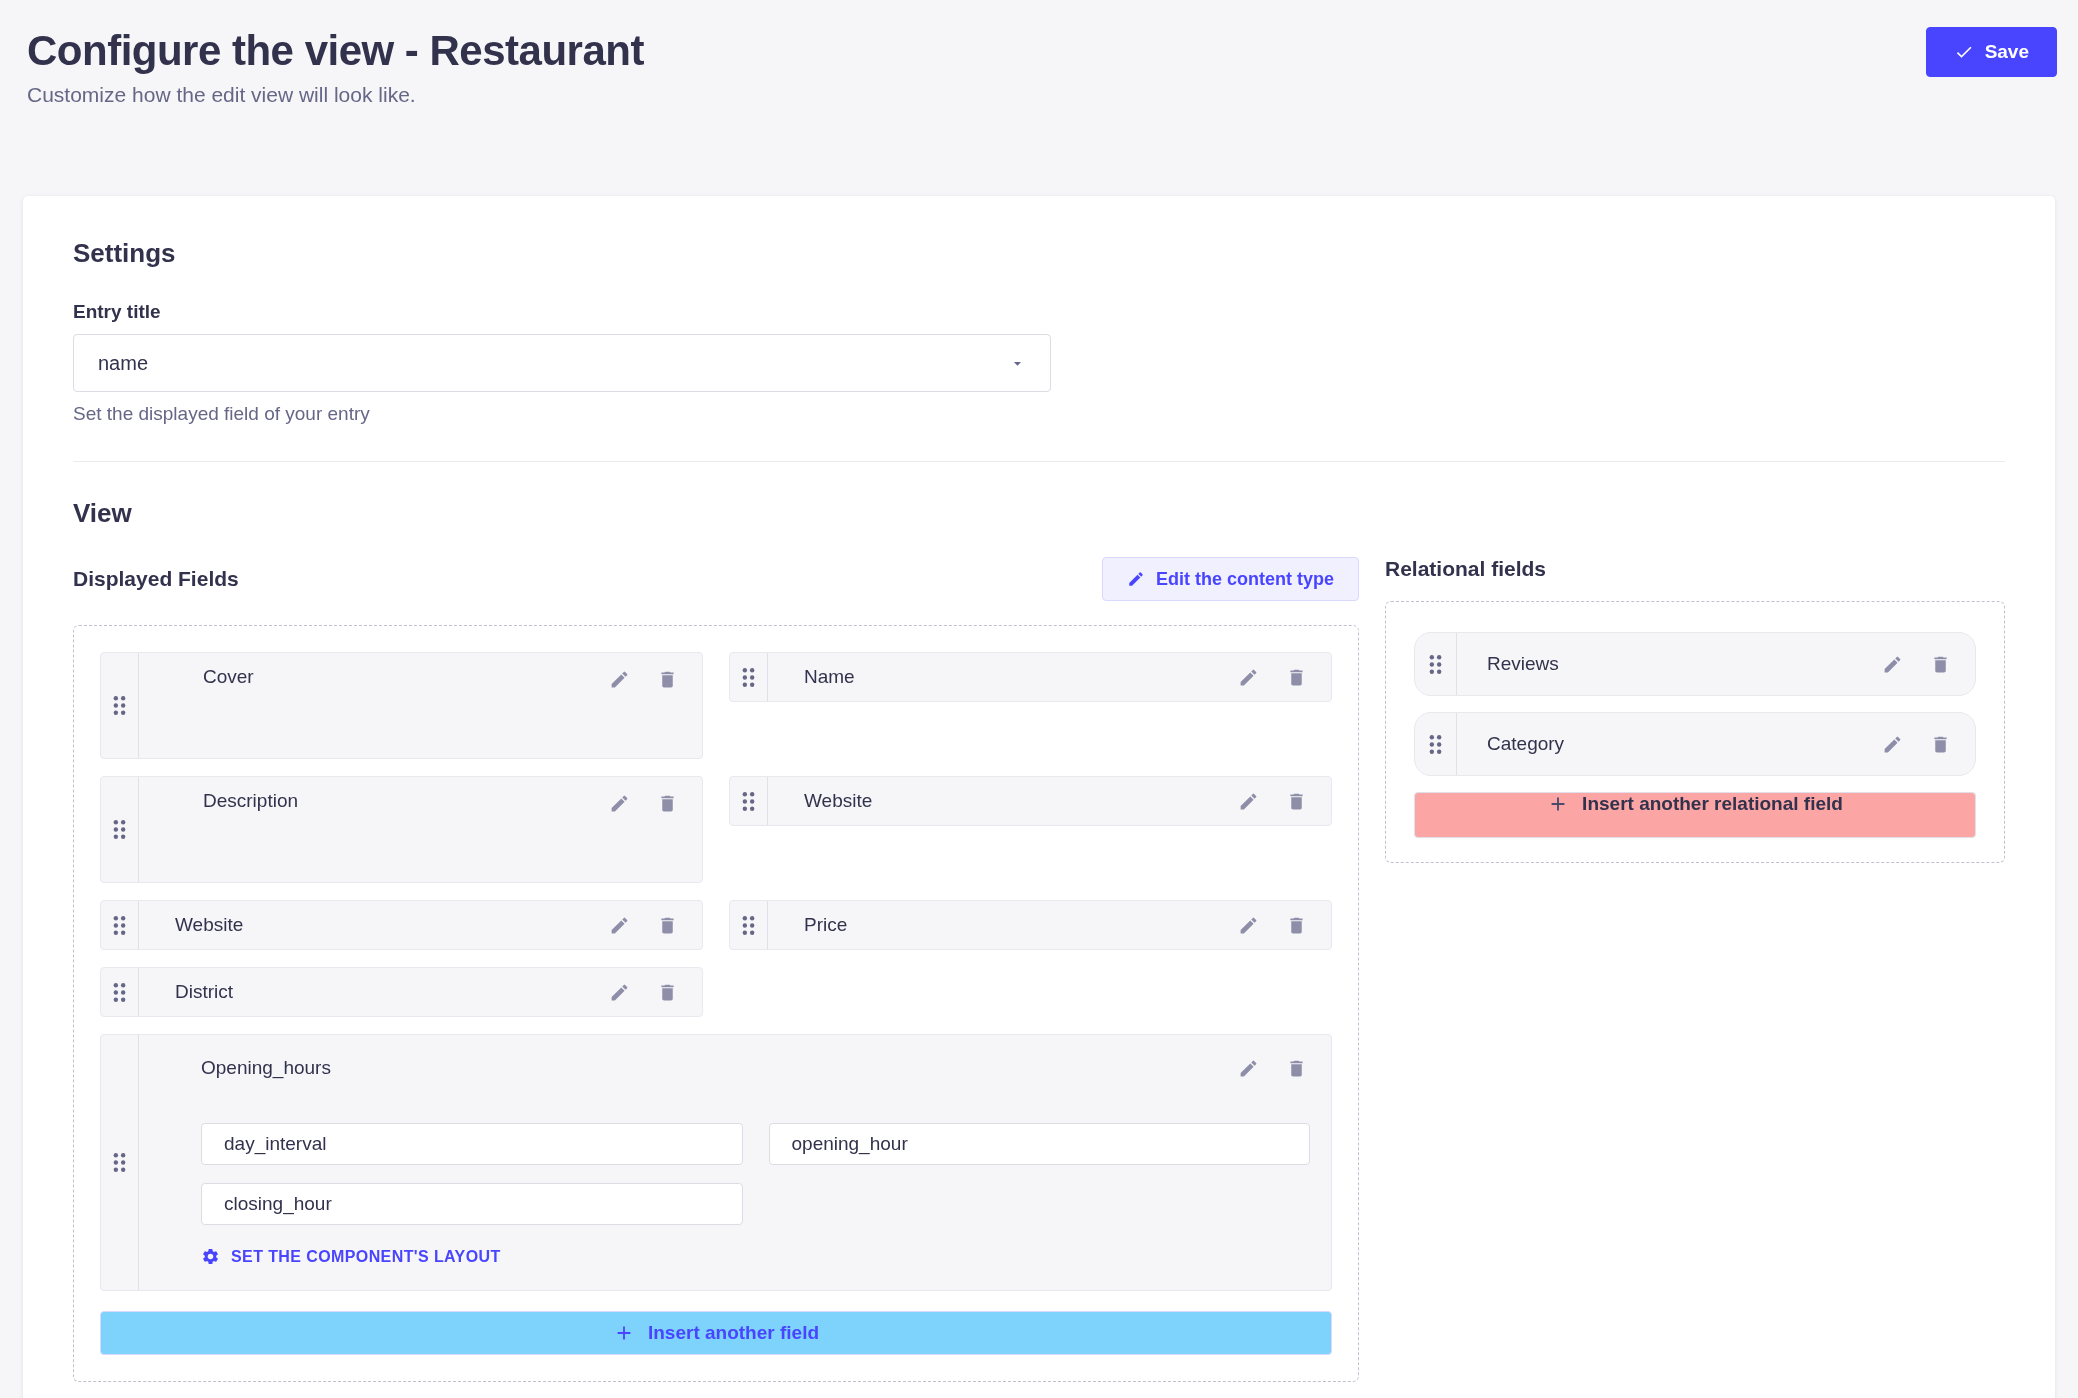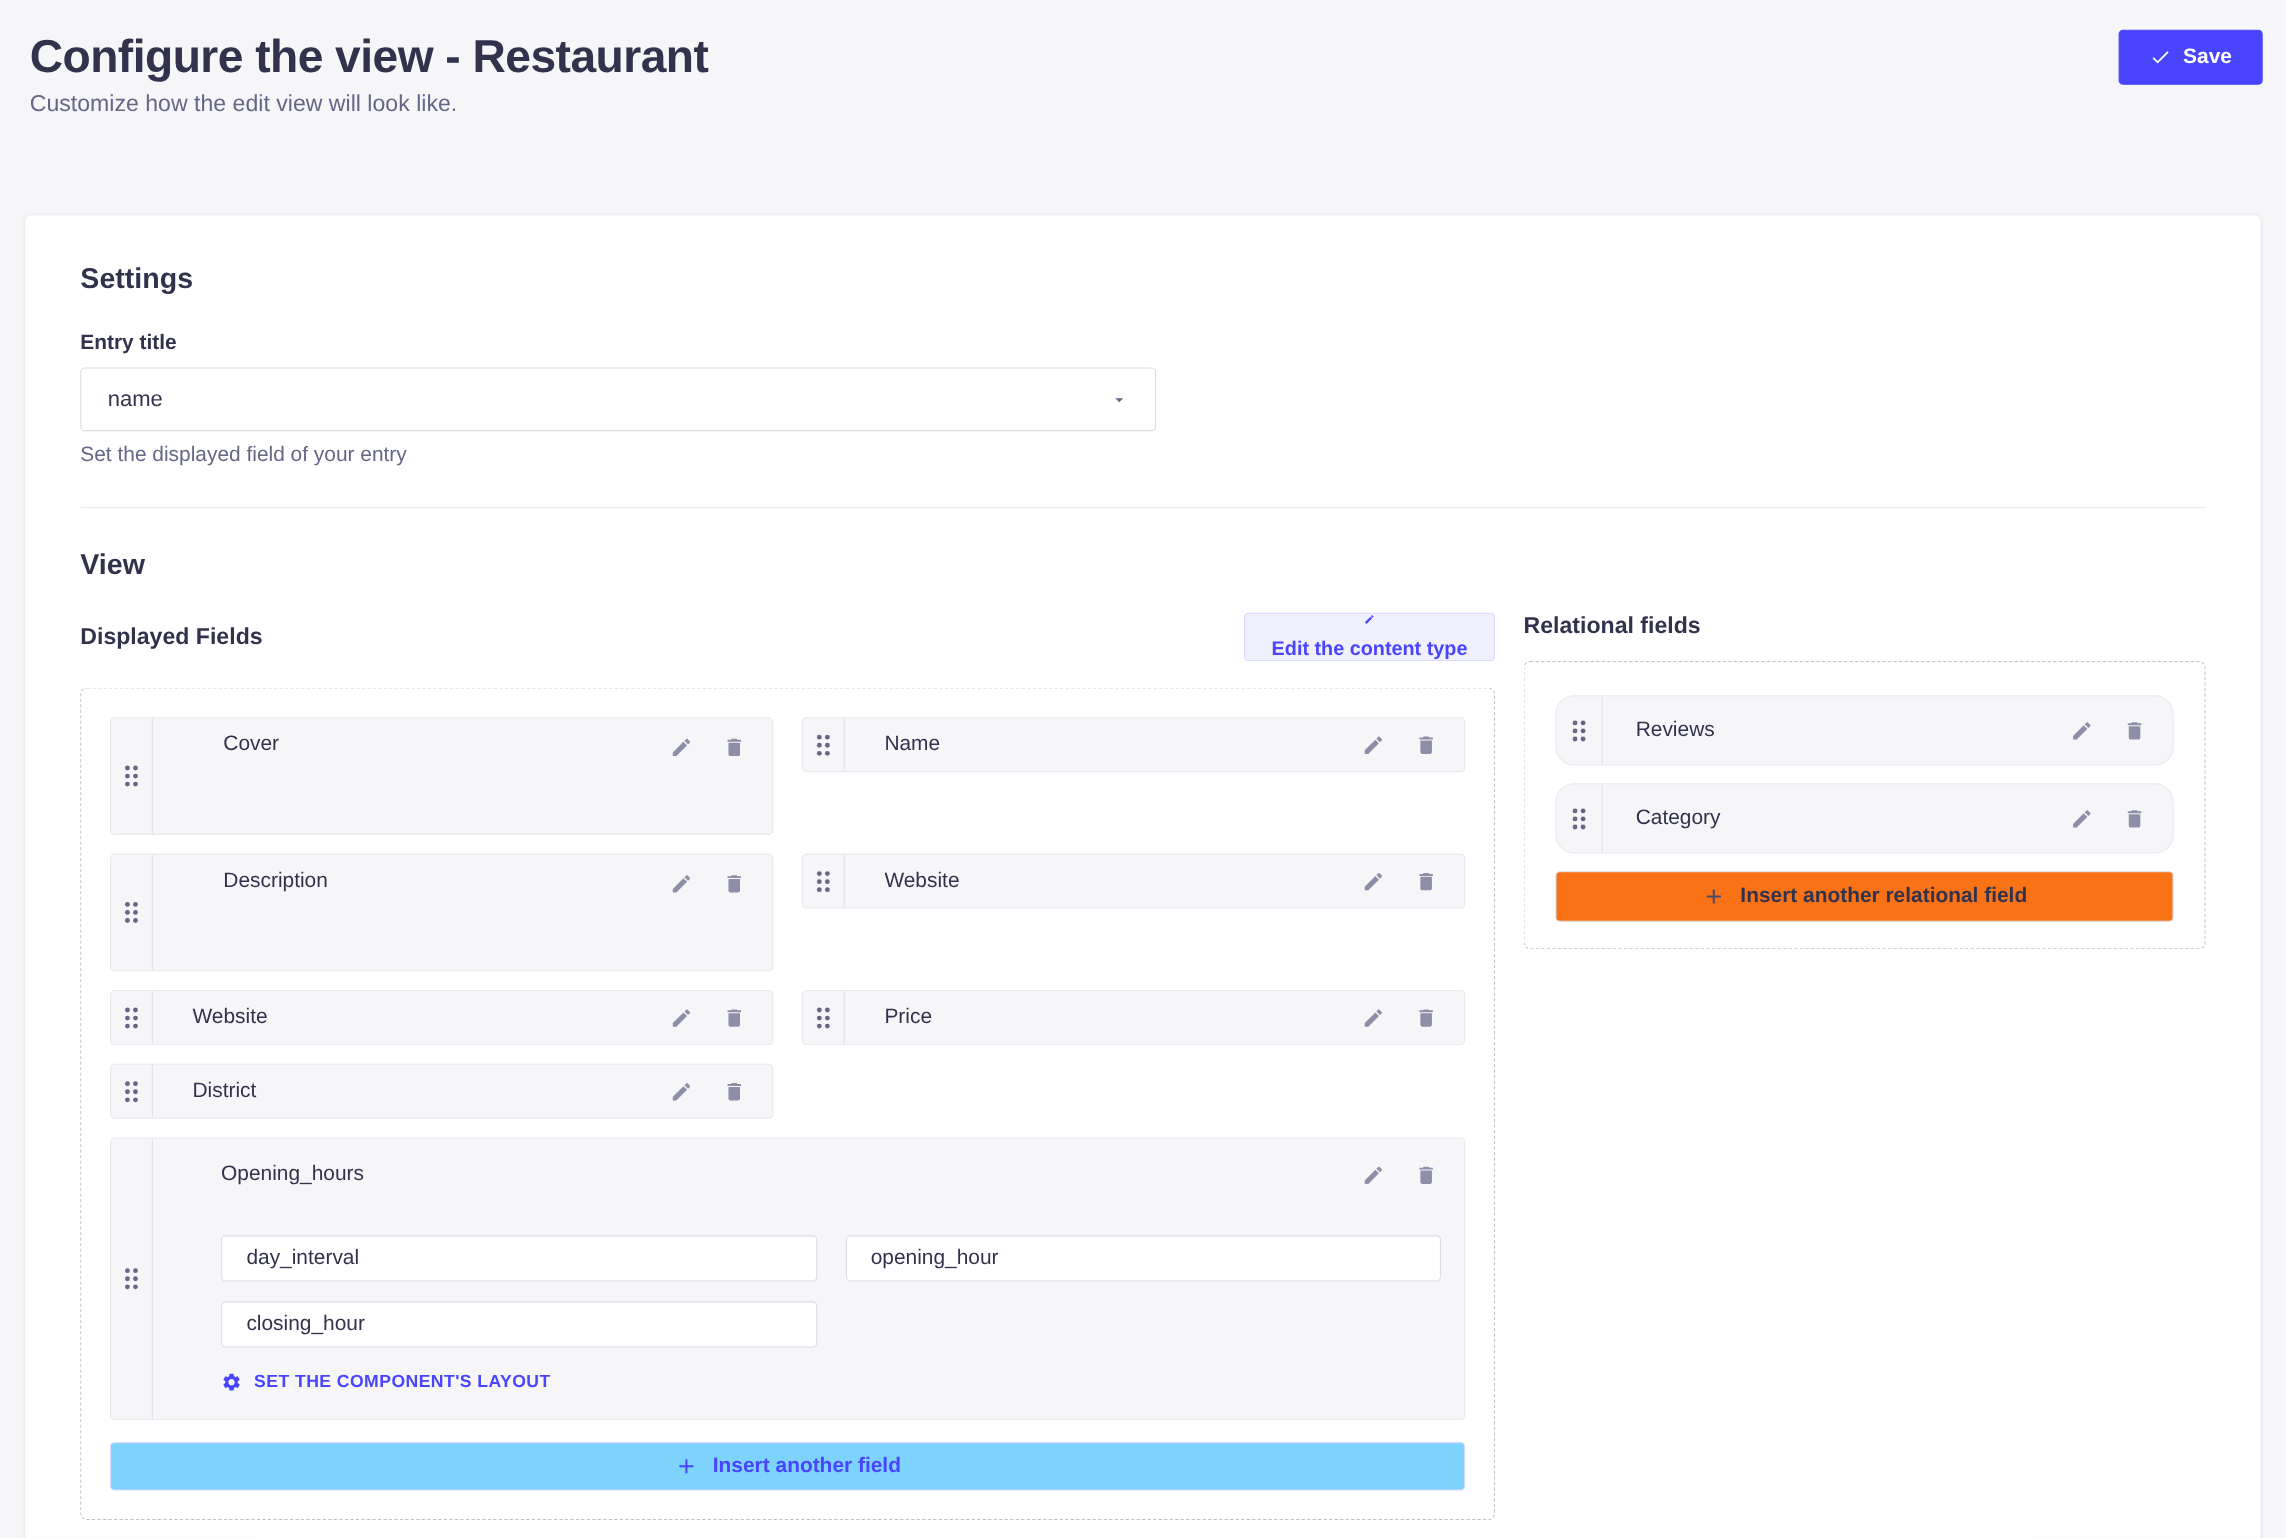--- a/index.html
+++ b/index.html
@@ -36,21 +36,21 @@
   
   .view-section .section-h2 { margin-bottom:28px; }
   .columns { display:flex; gap:26px; align-items:flex-start; }
   .col-left { flex:1 1 auto; }
   .col-right { flex:0 0 620px; }
 
   .col-head { display:flex; align-items:center; justify-content:space-between; height:44px; margin-bottom:24px; }
   .section-h3 { font-size:21px; font-weight:700; color:#32324d; }
   .btn-secondary { display:inline-flex; align-items:center; gap:11px; height:44px; padding:0 24px;
     background:#f0f0ff; border:1px solid #d9d8ff; border-radius:4px; color:#4945ff;
-    font-size:18px; font-weight:700; cursor:pointer; font-family:inherit;flex-direction:column; }
+    font-size:18px; font-weight:700; cursor:pointer; font-family:inherit; }
   .btn-secondary svg { width:18px; height:18px; fill:#4945ff; }
 
   .dashed { border:1px dashed #c0c0cf; border-radius:6px; }
   .dz-left { padding:26px; }
   .dz-right { padding:30px 28px 24px; }
 
   .fields-grid { display:grid; grid-template-columns:1fr 1fr; column-gap:26px; row-gap:17px; align-items:start; }
 
   .card { display:flex; background:#f6f6f9; border:1px solid #e8e8ef; border-radius:4px; height:50px; }
   .card.tall { height:107px;gap:28px; }
@@ -81,22 +81,22 @@
   .insert-field { margin-top:20px; width:100%; height:44px; display:flex; align-items:center; justify-content:center;
     gap:13px; background:#7dd3fc; border:1px solid #d9d8ff; border-radius:4px; cursor:pointer;
     color:#4945ff; font-size:19px; font-weight:700; font-family:inherit; }
   .insert-field svg { width:22px; height:22px; fill:#4945ff; }
 
   
   .col-right .section-h3 { margin-bottom:20px; }
   .rel-card { height:64px; margin-bottom:16px;border-radius:17px; }
   .rel-card .handle { flex-basis:42px; }
   .rel-card .card-label { padding-left:30px; }
-  .insert-rel { width:100%; height:46px; display:flex; align-items:center; justify-content:center; gap:13px;
-    background:#f97316; border:1px solid #e0e0e8; border-radius:4px; cursor:pointer;
+  .insert-rel { width:100%; height:46px; display:flex; justify-content:center; gap:13px;
+    background:#fca5a5; border:1px solid #e0e0e8; border-radius:4px; cursor:pointer;
     color:#32324d; font-size:19px; font-weight:700; font-family:inherit; }
   .insert-rel svg { width:22px; height:22px; fill:#4a4a6a; }
 </style>
 </head>
 <body>
 
 <svg width="0" height="0" style="position:absolute" aria-hidden="true">
   <defs>
     <symbol id="i-check" viewBox="0 0 24 24">
         <path d="M9 16.17L4.83 12l-1.42 1.41L9 19 21 7l-1.41-1.41z"></path>

